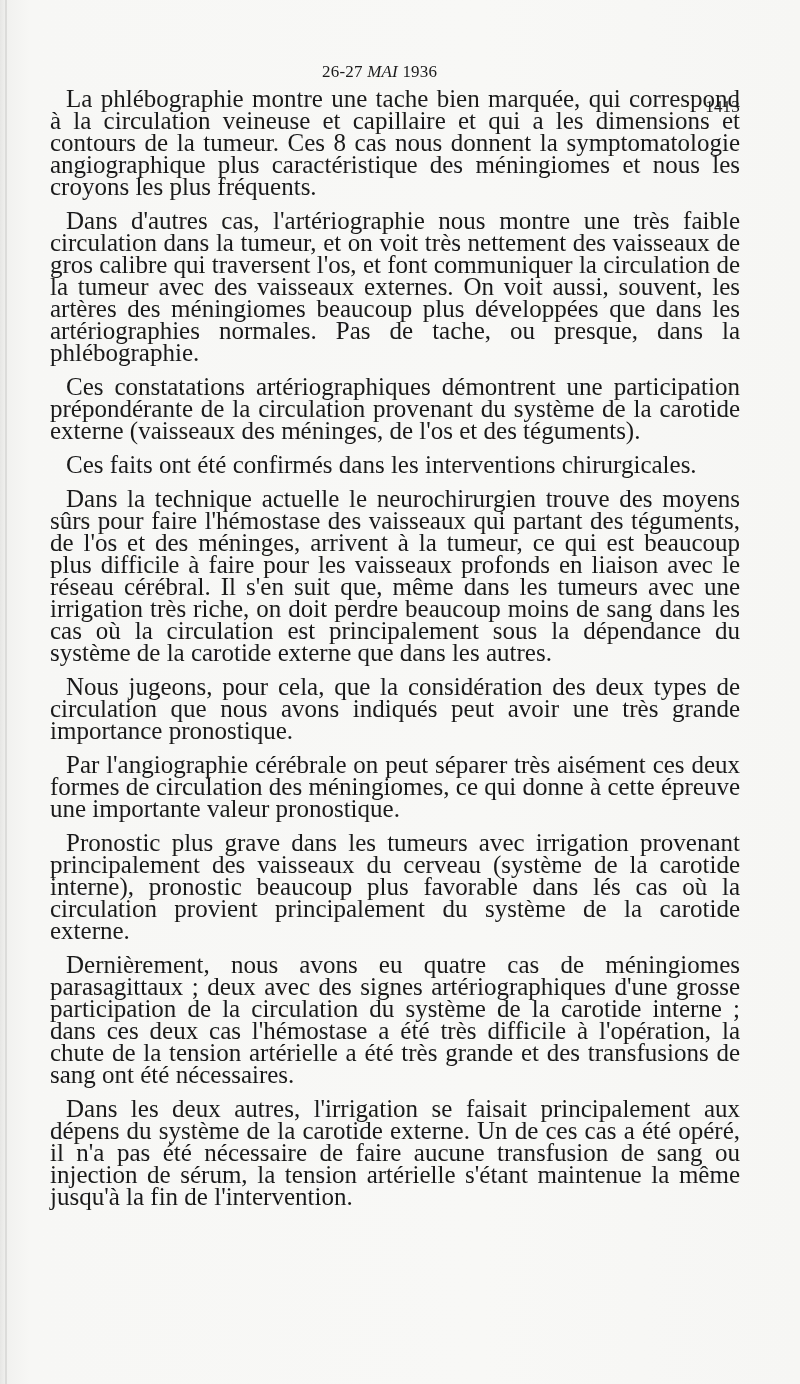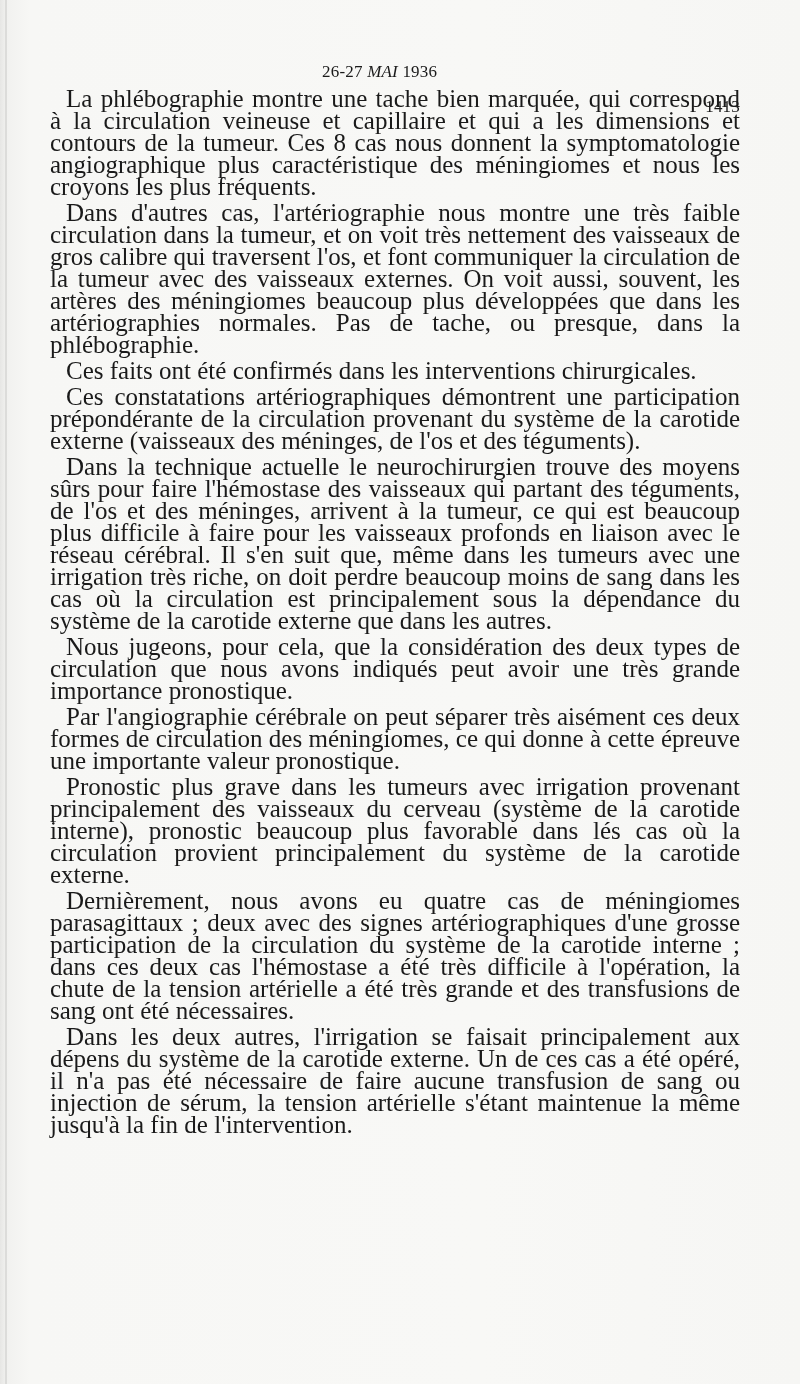--- a/index.html
+++ b/index.html
@@ -63,39 +63,39 @@
       line-height: 22px;
       text-align: justify;
       hyphens: none;
     }
     .body-text p {
       margin: 0;
       text-indent: 16px;
       text-align: justify;
     }
     .body-text p + p {
-      margin-top: 4px;
+      margin-top: 12px;
     }
   </style>
 </head>
 <body>
 
 <div class="page">
   <div class="gutter-line"></div>
 
   <div class="running-head">
     <span class="date"><span>26-27</span> <i>MAI</i> <span>1936</span></span>
     <span class="page-num">1413</span>
   </div>
 
   <div class="body-text">
     <p>La phlébographie montre une tache bien marquée, qui correspond à la circulation veineuse et capillaire et qui a les dimensions et contours de la tumeur. Ces 8 cas nous donnent la symptomatologie angiographique plus caractéristique des méningiomes et nous les croyons les plus fréquents.</p>
     <p>Dans d'autres cas, l'artériographie nous montre une très faible circulation dans la tumeur, et on voit très nettement des vaisseaux de gros calibre qui traversent l'os, et font communiquer la circulation de la tumeur avec des vaisseaux externes. On voit aussi, souvent, les artères des méningiomes beaucoup plus développées que dans les artériographies normales. Pas de tache, ou presque, dans la phlébographie.</p>
+    <p>Ces constatations artériographiques démontrent une participation prépondérante de la circulation provenant du système de la carotide externe (vaisseaux des méninges, de l'os et des téguments).</p>
     <p>Ces faits ont été confirmés dans les interventions chirurgicales.</p>
-    <p>Ces constatations artériographiques démontrent une participation prépondérante de la circulation provenant du système de la carotide externe (vaisseaux des méninges, de l'os et des téguments).</p>
     <p>Dans la technique actuelle le neurochirurgien trouve des moyens sûrs pour faire l'hémostase des vaisseaux qui partant des téguments, de l'os et des méninges, arrivent à la tumeur, ce qui est beaucoup plus difficile à faire pour les vaisseaux profonds en liaison avec le réseau cérébral. Il s'en suit que, même dans les tumeurs avec une irrigation très riche, on doit perdre beaucoup moins de sang dans les cas où la circulation est principalement sous la dépendance du système de la carotide externe que dans les autres.</p>
     <p>Nous jugeons, pour cela, que la considération des deux types de circulation que nous avons indiqués peut avoir une très grande importance pronostique.</p>
     <p>Par l'angiographie cérébrale on peut séparer très aisément ces deux formes de circulation des méningiomes, ce qui donne à cette épreuve une importante valeur pronostique.</p>
     <p>Pronostic plus grave dans les tumeurs avec irrigation provenant principalement des vaisseaux du cerveau (système de la carotide interne), pronostic beaucoup plus favorable dans lés cas où la circulation provient principalement du système de la carotide externe.</p>
     <p>Dernièrement, nous avons eu quatre cas de méningiomes parasagittaux ; deux avec des signes artériographiques d'une grosse participation de la circulation du système de la carotide interne ; dans ces deux cas l'hémostase a été très difficile à l'opération, la chute de la tension artérielle a été très grande et des transfusions de sang ont été nécessaires.</p>
     <p>Dans les deux autres, l'irrigation se faisait principalement aux dépens du système de la carotide externe. Un de ces cas a été opéré, il n'a pas été nécessaire de faire aucune transfusion de sang ou injection de sérum, la tension artérielle s'étant maintenue la même jusqu'à la fin de l'intervention.</p>
   </div>
 </div>
 
 </body></html>

